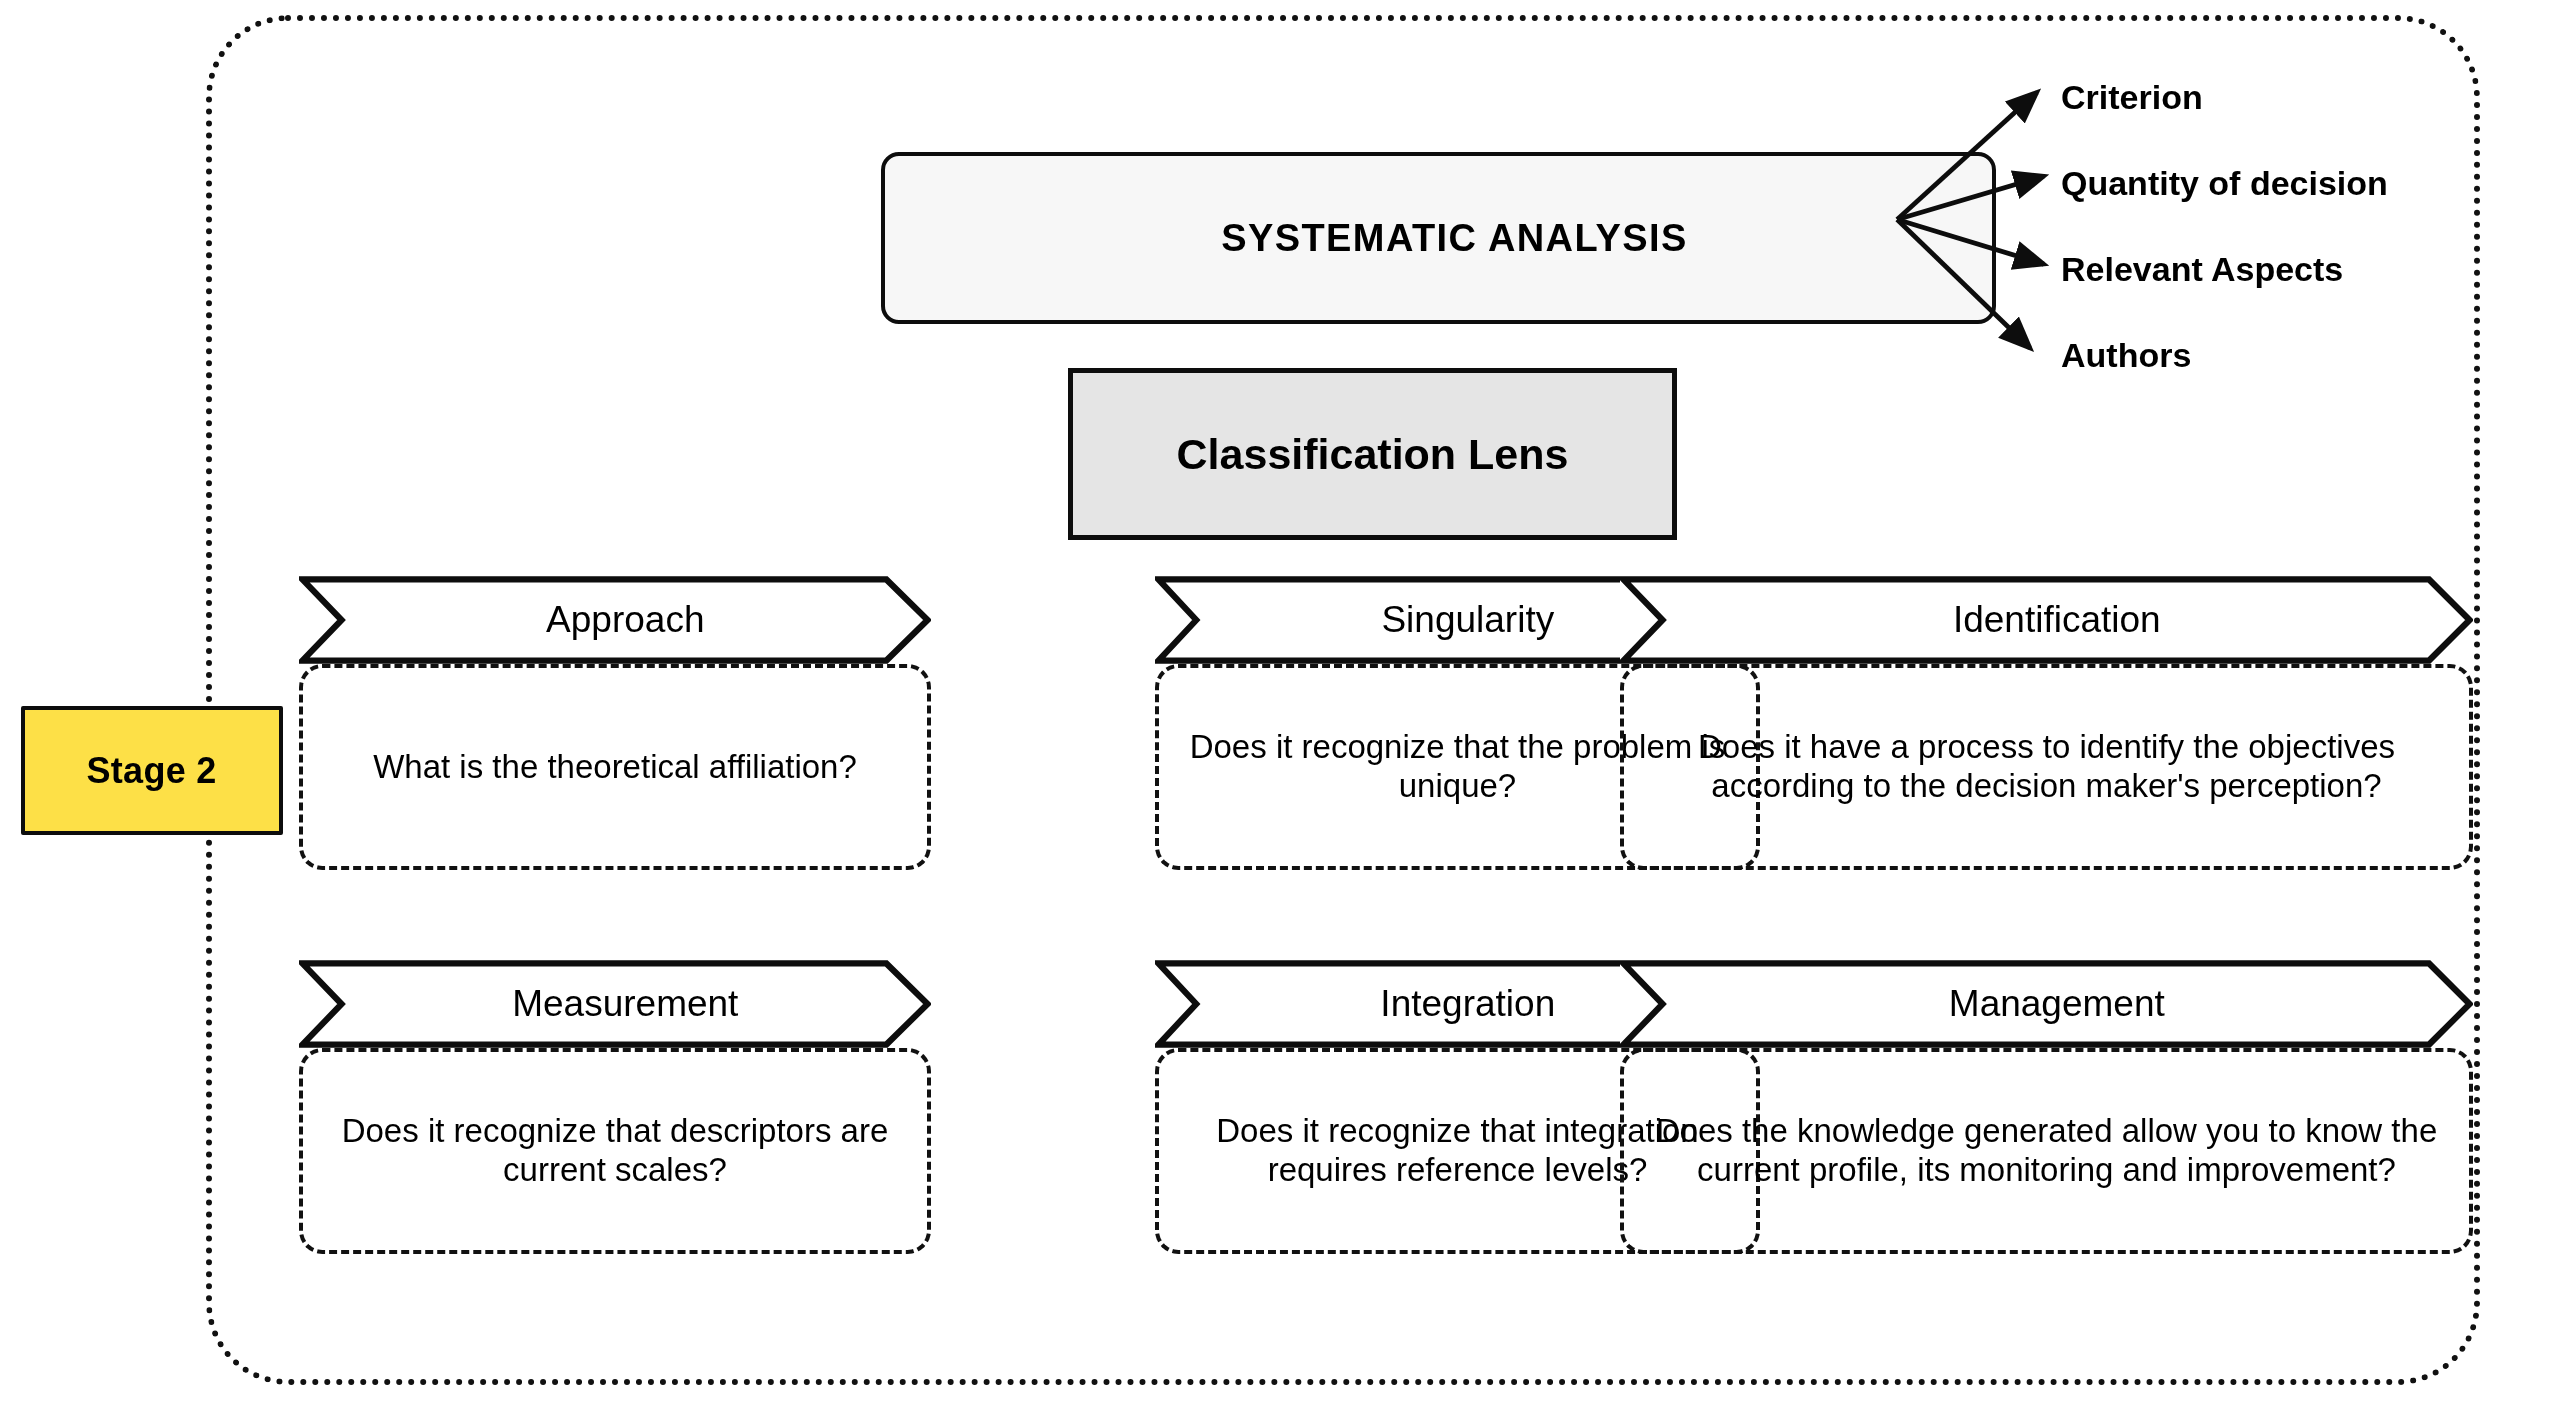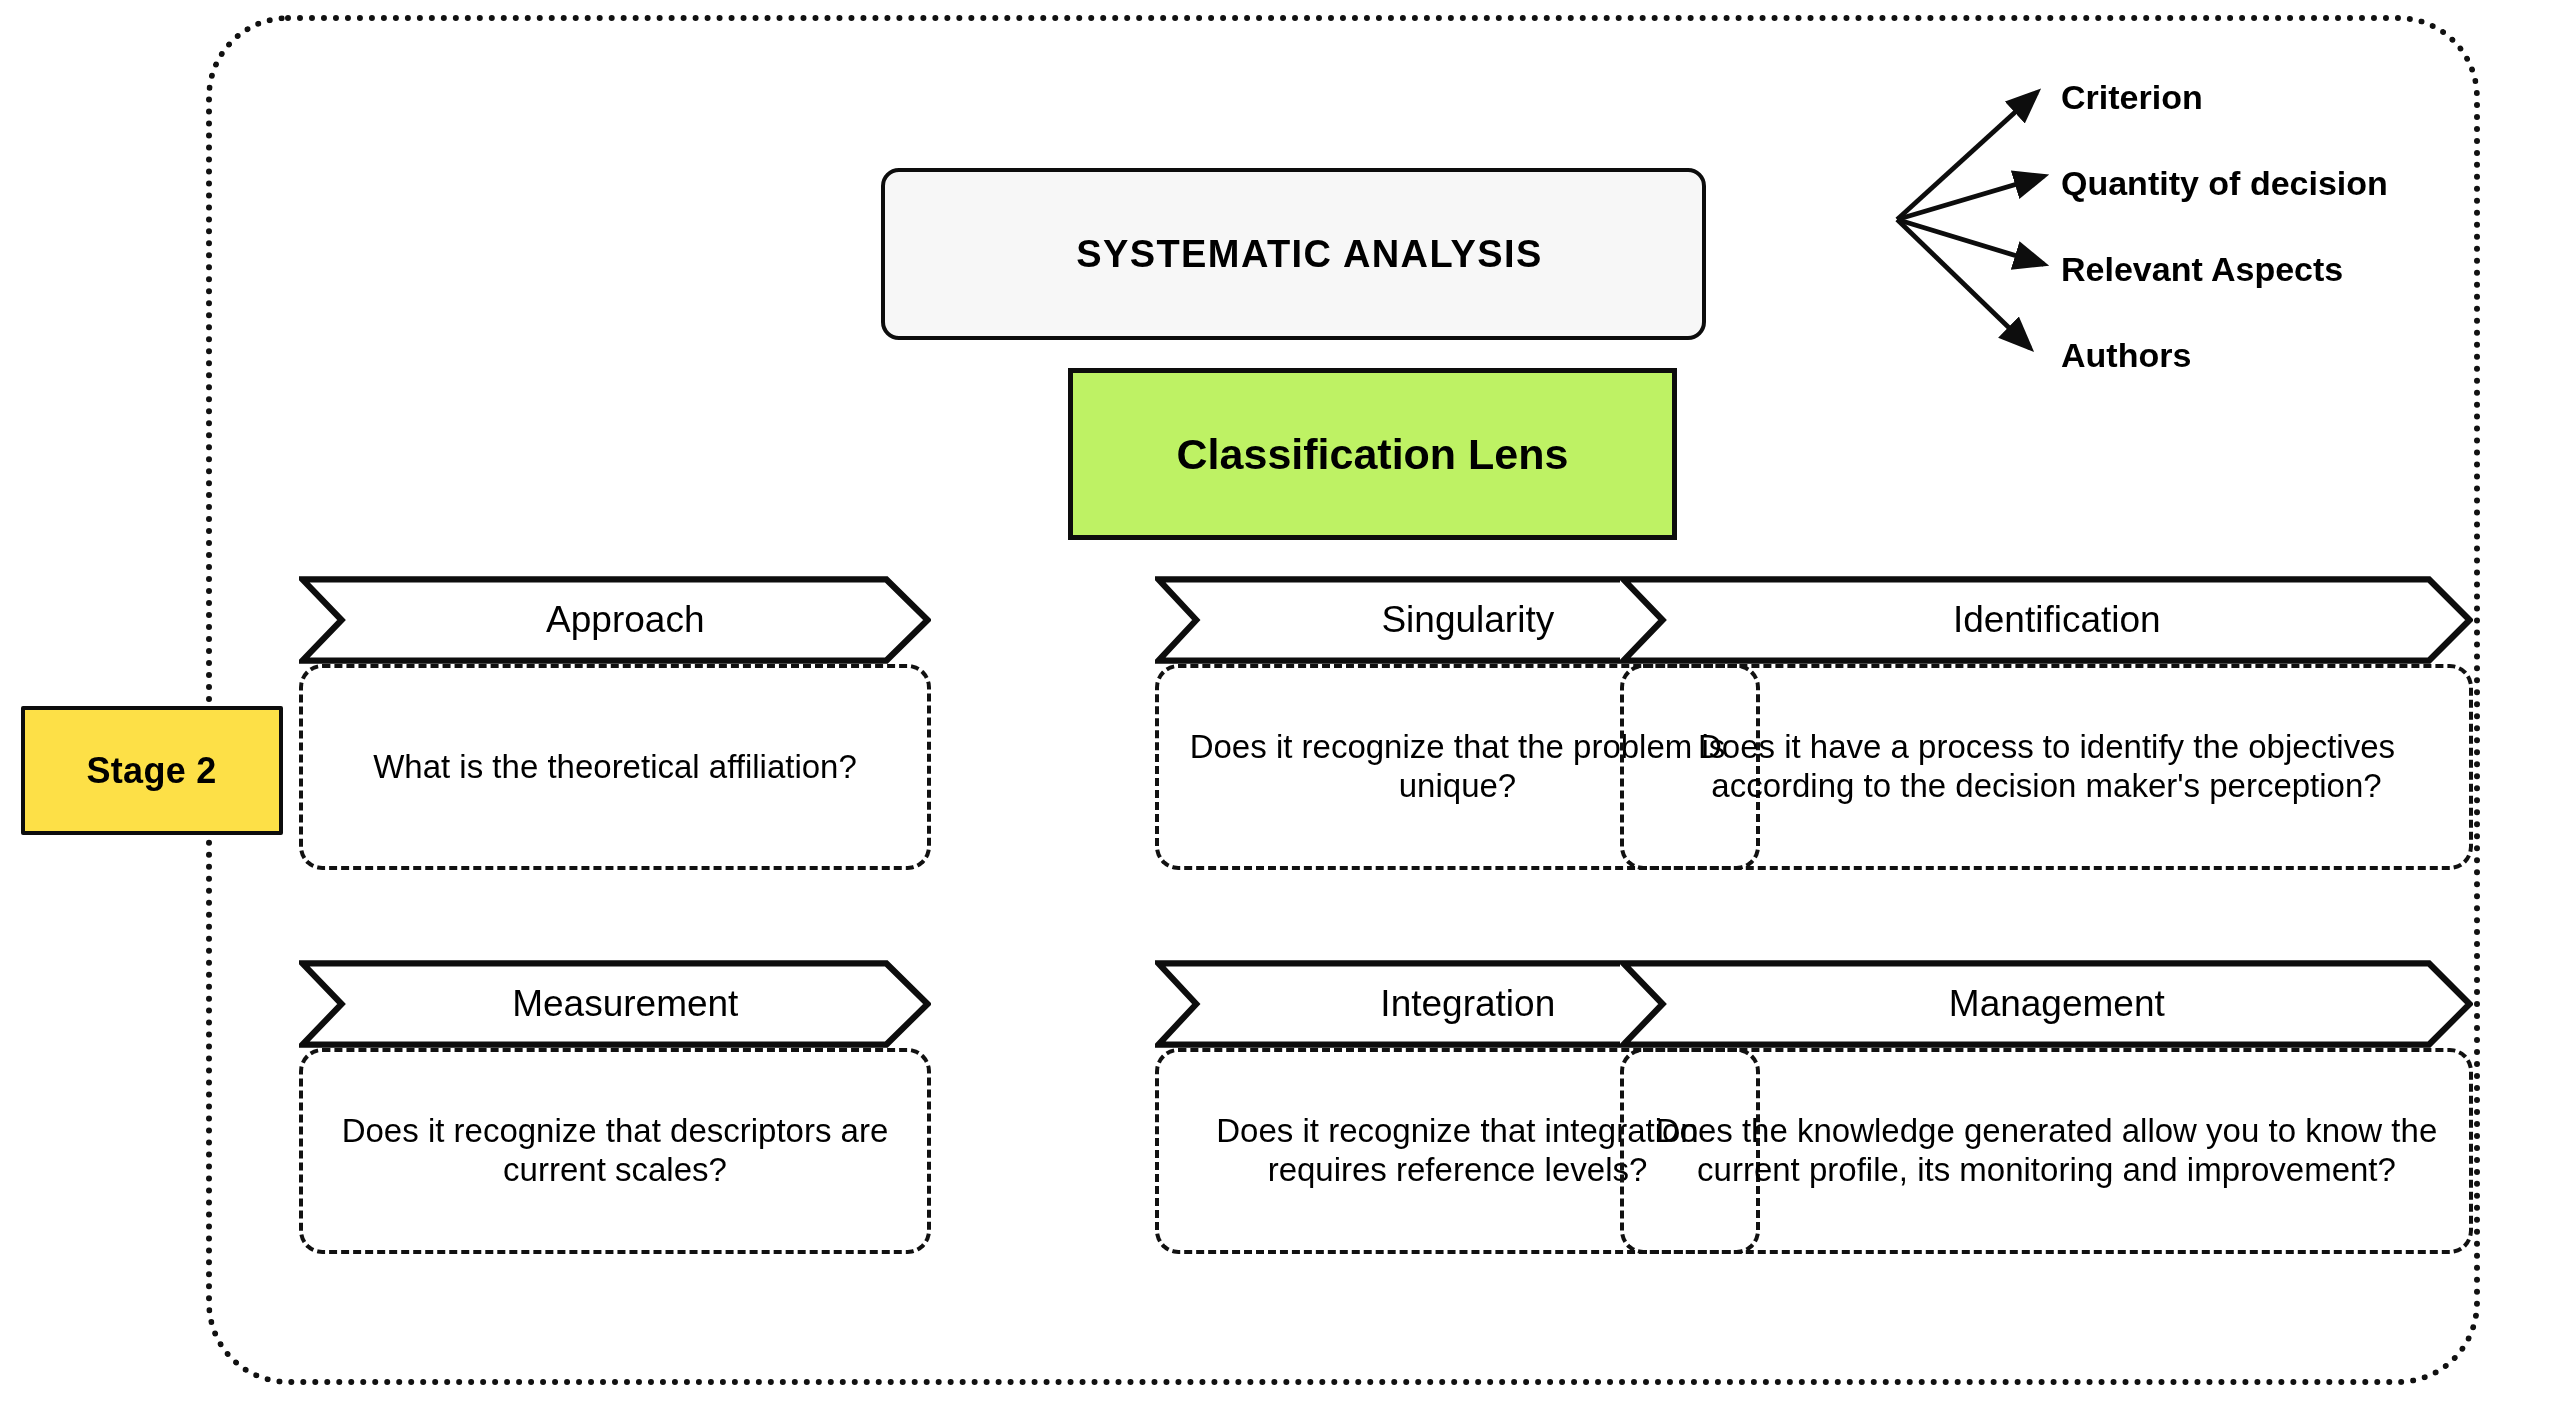--- a/index.html
+++ b/index.html
@@ -27,21 +27,21 @@
     border:4.8px solid #0d0d0d;
     border-radius:2px;
     box-sizing:border-box;
     display:flex;align-items:center;justify-content:center;
     font-size:36px;font-weight:bold;letter-spacing:0.3px;
     z-index:5;
   }
 
   
   .sys-box{
-    position:absolute;left:881px;top:168px;width:825px;height:172px;
+    position:absolute;left:881px;top:152px;width:1115px;height:172px;
     background:#f7f7f7;
     border:4.8px solid #0d0d0d;
     border-radius:18px;
     box-sizing:border-box;
     display:flex;align-items:center;justify-content:center;
     font-size:38px;font-weight:bold;letter-spacing:1.4px;padding-left:32px;
   }
 
   
   .fan{position:absolute;left:1882px;top:65px;width:289px;height:309px;}
@@ -54,21 +54,21 @@
     text-align:right;
   }
   .fan-label.l0{top:15px;}
   .fan-label.l1{top:101px;}
   .fan-label.l2{top:187px;}
   .fan-label.l3{top:273px;}
 
   
   .lens-box{
     position:absolute;left:1068px;top:368px;width:609px;height:172px;
-    background:#bef264;
+    background:#e5e5e5;
     border:5.5px solid #0d0d0d;
     box-sizing:border-box;
     display:flex;align-items:center;justify-content:center;
     font-size:43px;font-weight:bold;
   }
 
   
   .grid{position:absolute;left:0;top:0;width:100%;height:100%;}
 
   .cell{position:absolute;}

